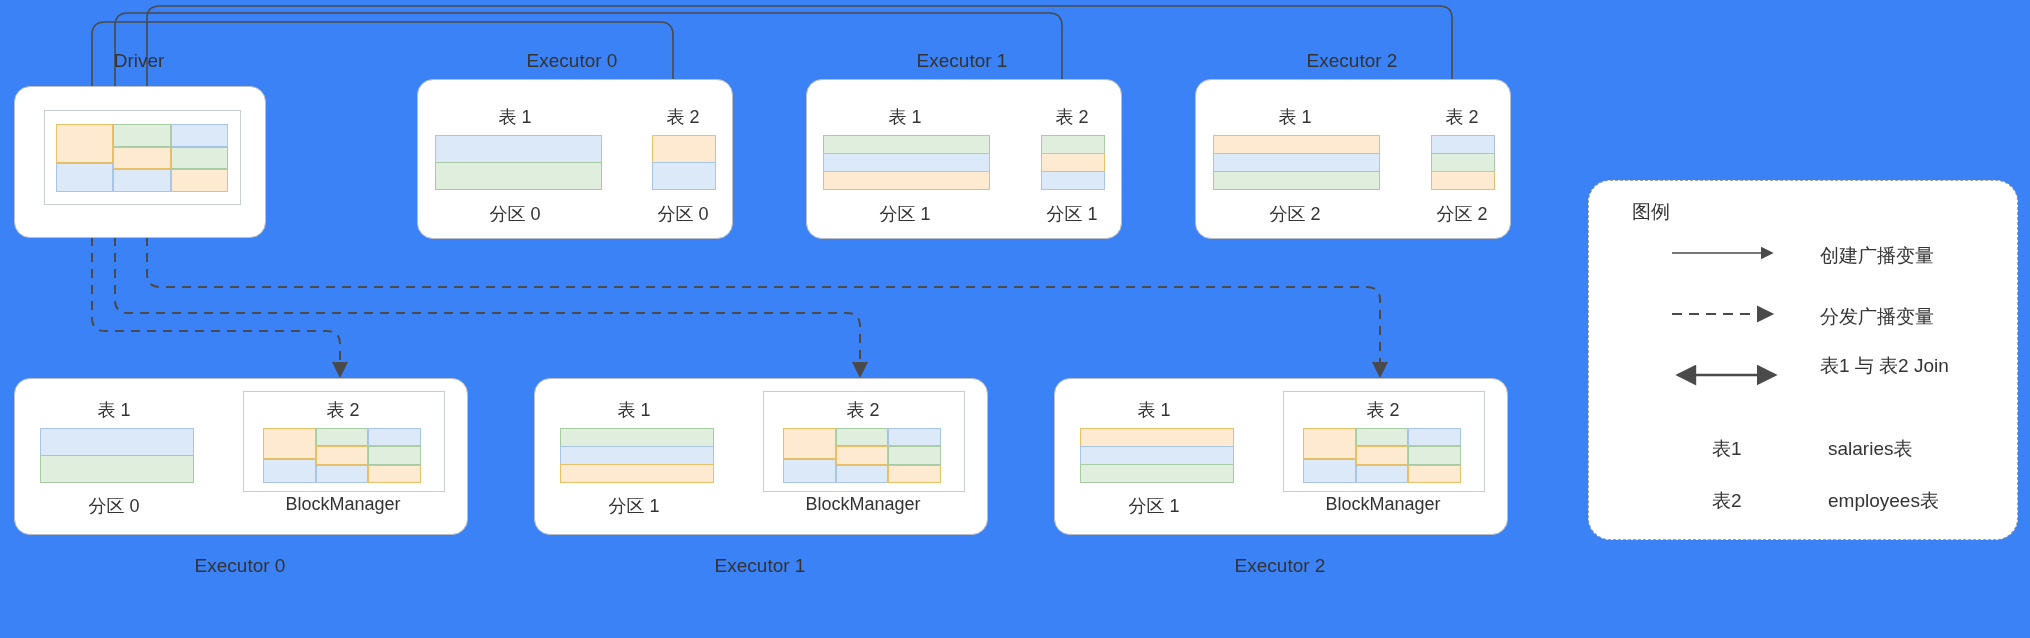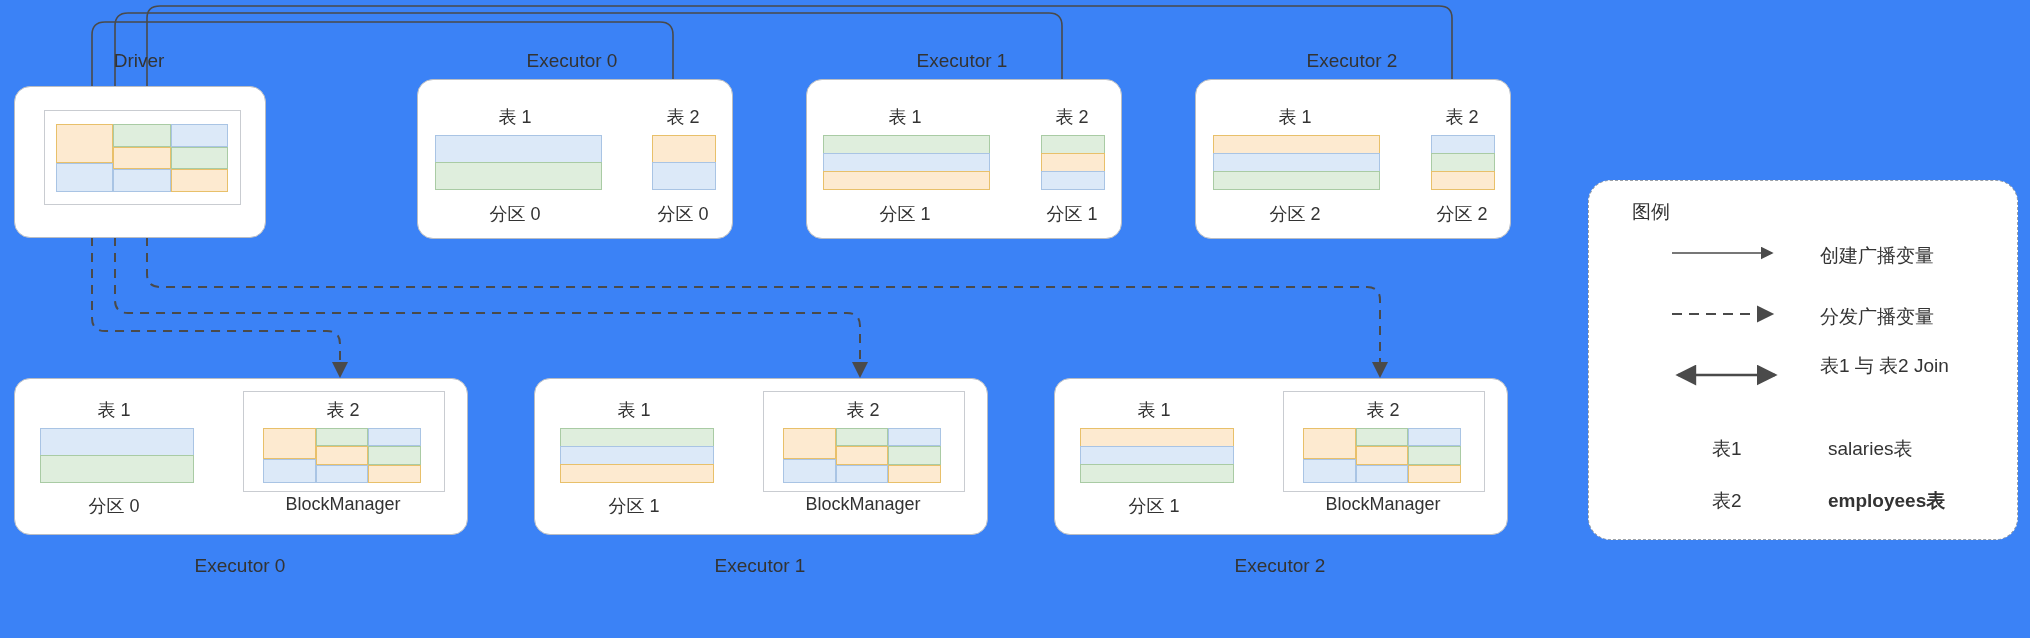--- a/index.html
+++ b/index.html
@@ -231,15 +231,15 @@
     </g>
   </svg>
 
   <div class="legend-text" style="left:1820px;top:243px;">创建广播变量</div>
   <div class="legend-text" style="left:1820px;top:304px;">分发广播变量</div>
   <div class="legend-text" style="left:1820px;top:353px;">表1 与 表2 Join</div>
 
   <div class="legend-text" style="left:1712px;top:436px;">表1</div>
   <div class="legend-text" style="left:1828px;top:436px;">salaries表</div>
   <div class="legend-text" style="left:1712px;top:488px;">表2</div>
-  <div class="legend-text" style="left:1828px;top:488px;font-weight:bold;">employees表</div>
+  <div class="legend-text" style="left:1828px;top:488px;">employees表</div>
 
 </div>
 
 </body></html>

